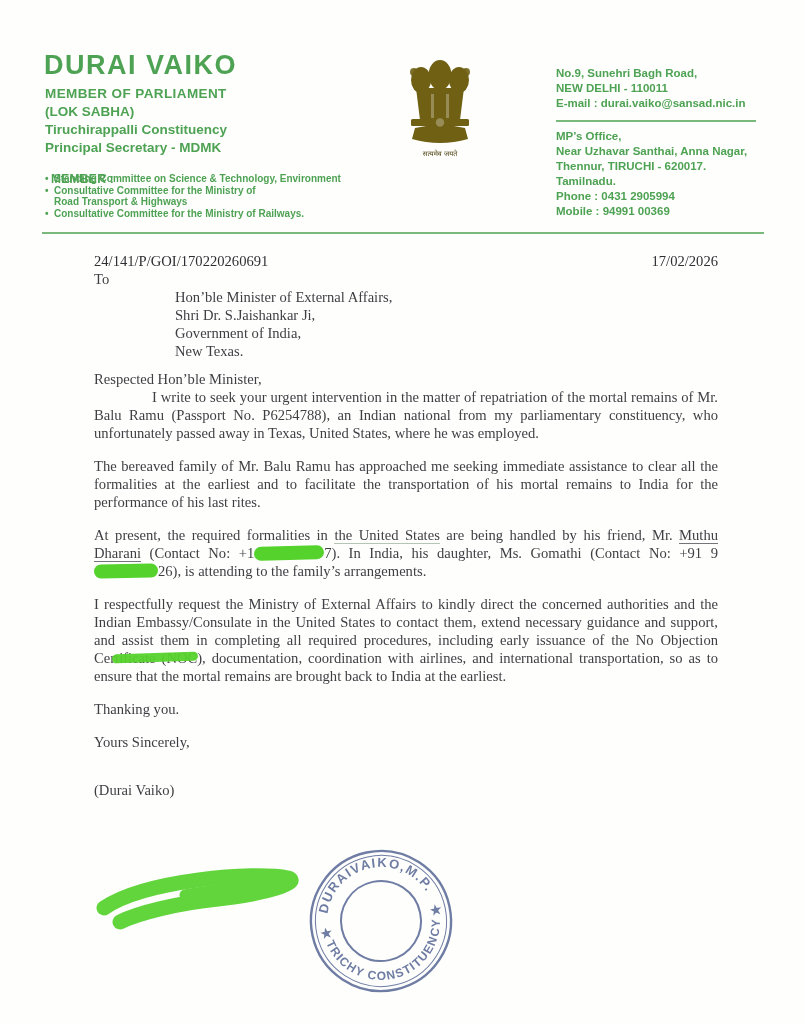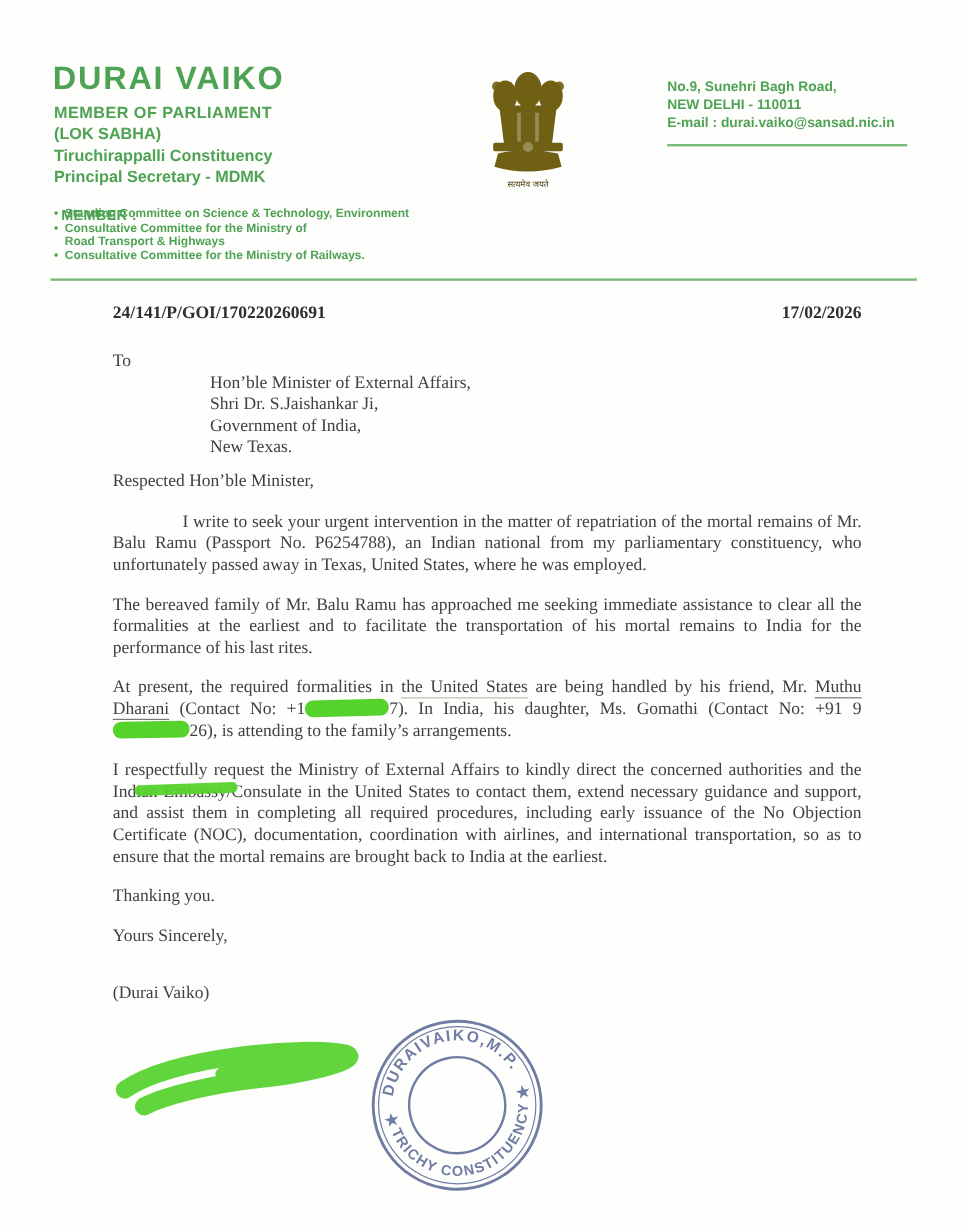--- a/index.html
+++ b/index.html
@@ -27,25 +27,25 @@
   .rule-right{left:556px;top:120px;width:200px;height:1.5px;}
   .rule-main{left:42px;top:232px;width:722px;height:2px;}
   
   .emblem{position:absolute;left:402px;top:58px;width:76px;height:102px;}
   .emblem text{font-family:"DejaVu Sans", sans-serif;fill:#4a3f0e;}
   
   .body{
     position:absolute;left:94px;top:252px;width:624px;
     font-size:14.6px;line-height:18px;
   }
-  .refrow{display:flex;justify-content:space-between;font-weight:bold;color:#2e2e33;margin-bottom:22px;}
+  .refrow{display:flex;justify-content:space-between;font-weight:normal;color:#2e2e33;}
   .toblock{margin-bottom:10px;}
   .toblock .ind{margin-left:81px;}
   .subject{margin-bottom:14px;}
-  .salutation{margin-bottom:16px;}
+  .salutation{}
   p.para{margin:0 0 15px 0;text-align:justify;}
   .firstline-indent{text-indent:58px;}
   .u-light{border-bottom:1px solid rgba(120,150,120,.55);}
   .u-dark{border-bottom:1px solid #74747a;}
   .redact{display:inline-block;height:14px;background:#55d22c;border-radius:7px;vertical-align:-2px;}
   .redact-1{width:70px;transform:rotate(-1.5deg);}
   .redact-2{width:64px;transform:rotate(-1deg);}
   .marker-strip{position:absolute;left:112px;top:653px;width:86px;height:9px;background:#55d22c;border-radius:5px;transform:rotate(-2deg);opacity:.95;}
   .closing{margin-bottom:0;}
   .signatory{margin-top:30px;}
@@ -100,20 +100,28 @@
     </g>
     <text x="38" y="98" text-anchor="middle" font-size="7">सत्यमेव जयते</text>
   </svg>
 
   <div class="lh lh-right">
     <div>No.9, Sunehri Bagh Road,</div>
     <div>NEW DELHI - 110011</div>
     <div>E-mail : durai.vaiko@sansad.nic.in</div>
   </div>
   <div class="rule rule-right"></div>
+  <div class="lh lh-right2">
+    <div>MP’s Office,</div>
+    <div>Near Uzhavar Santhai, Anna Nagar,</div>
+    <div>Thennur, TIRUCHI - 620017.</div>
+    <div>Tamilnadu.</div>
+    <div>Phone  : 0431 2905994</div>
+    <div>Mobile : 94991 00369</div>
+  </div>
 
   <div class="rule rule-main"></div>
 
   <div class="body">
     <div class="refrow">
       <span>24/141/P/GOI/170220260691</span>
       <span>17/02/2026</span>
     </div>
 
     <div class="toblock">

